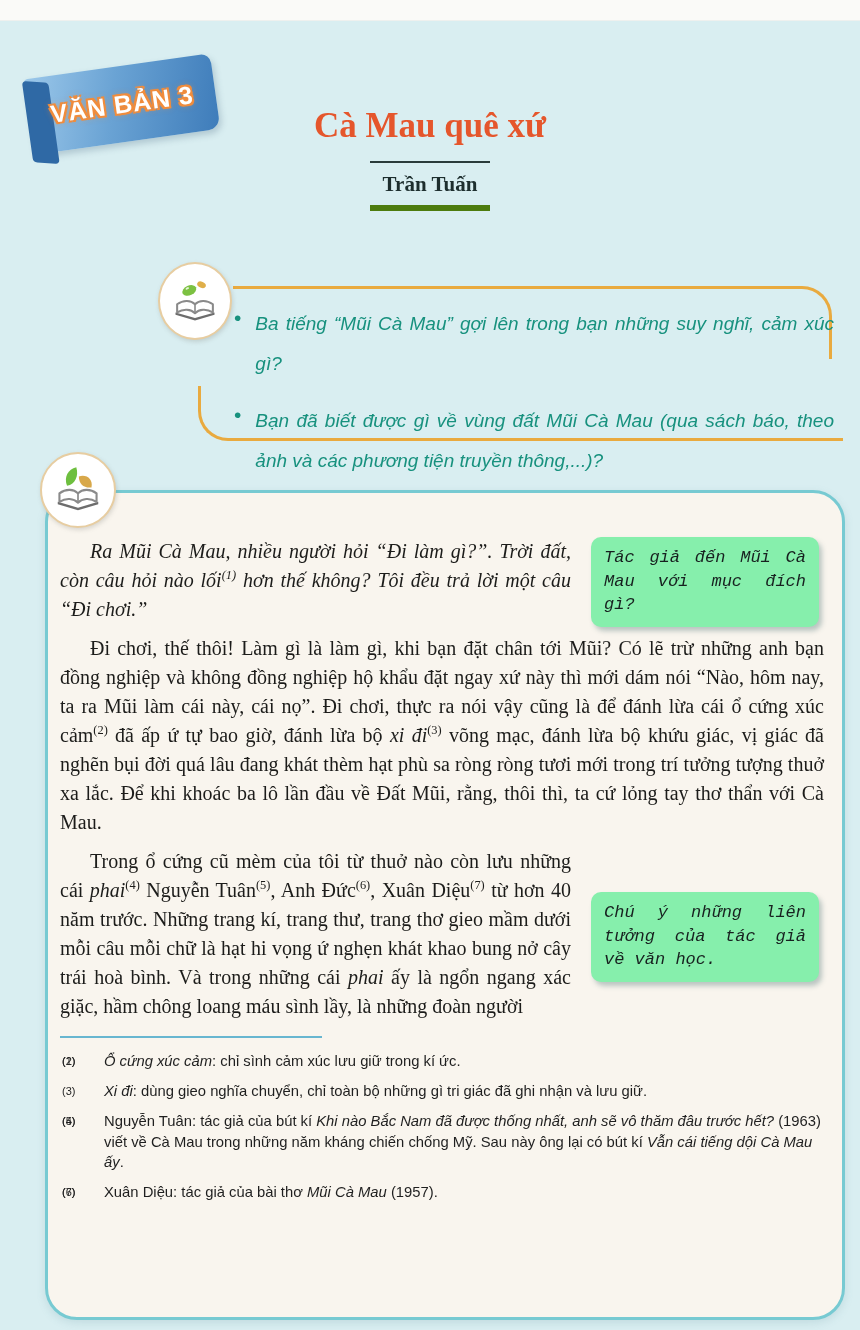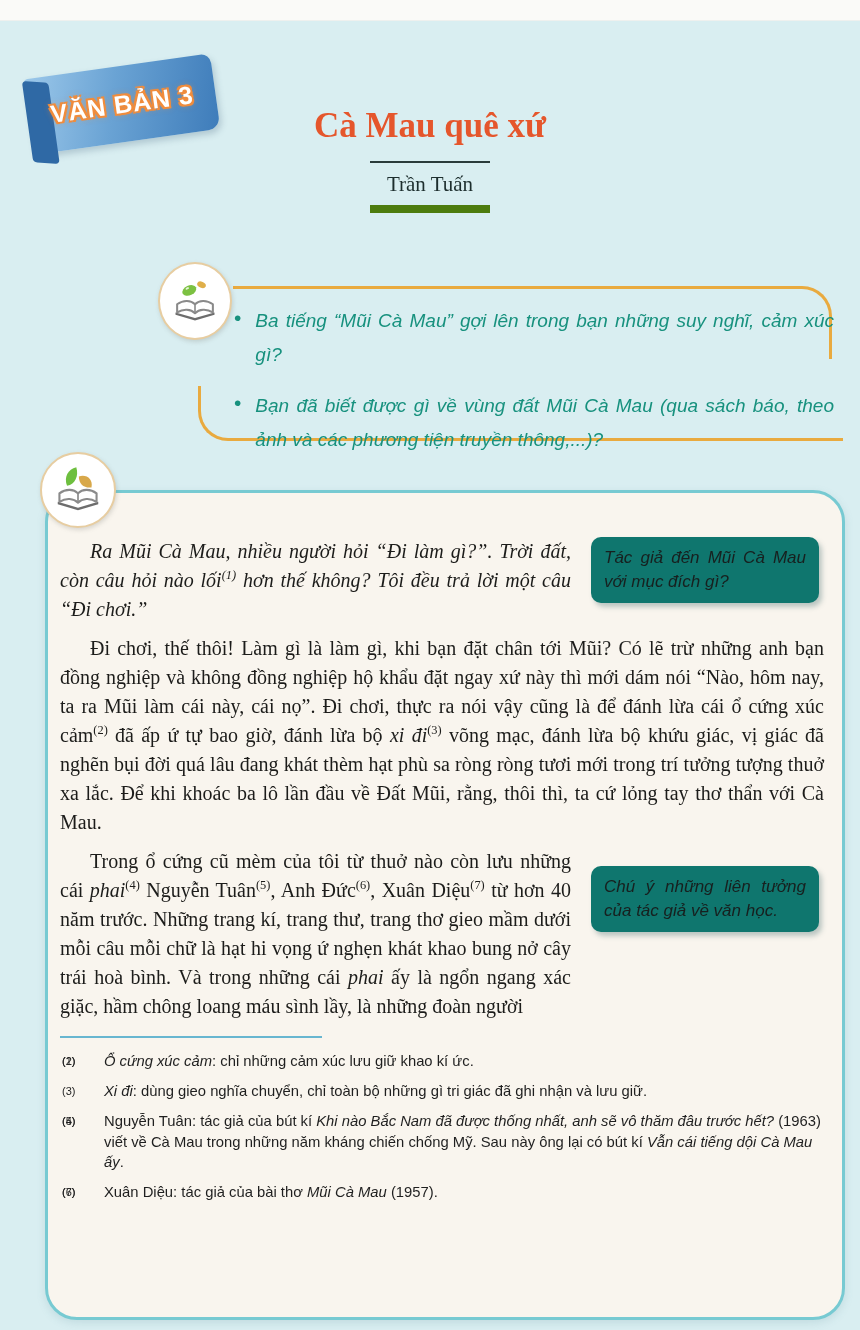--- a/index.html
+++ b/index.html
@@ -15,54 +15,54 @@
     background:#2f69a5;transform:skewY(12deg);border-radius:4px;z-index:-1;}
   .banner-label{position:absolute;inset:0;display:flex;align-items:center;justify-content:center;
     font-weight:800;font-size:25px;letter-spacing:1px;color:#ffffff;
     text-shadow:-2px -2px 0 #f08c3c,2px -2px 0 #f08c3c,-2px 2px 0 #f08c3c,2px 2px 0 #f08c3c,0 0 7px rgba(240,140,60,.9);}
 
   
   .header{position:absolute;left:0;right:0;top:106px;text-align:center;}
   .title{font-family:"Liberation Serif",serif;font-weight:bold;font-size:35px;color:#e5562c;line-height:1.15;}
   .subtitle{margin-top:7px;font-family:"Liberation Serif",serif;font-weight:bold;font-size:22.5px;color:#1d2524;}
   .author-wrap{margin-top:15px;}
-  .author{display:inline-block;font-family:"Liberation Serif",serif;font-weight:normal;font-size:21px;color:#1d2e2e;
-    border-top:2px solid #2a3b3b;border-bottom:8px solid #4d7c0f;padding:9px 8px 8px 8px;min-width:104px;}
+  .author{display:inline-block;font-family:"Liberation Serif",serif;font-weight:bold;font-size:21px;color:#1d2e2e;
+    border-top:2px solid #2a3b3b;border-bottom:6px solid #4d7c0f;padding:9px 8px 8px 8px;min-width:104px;}
 
   
   .q-frame-top{position:absolute;left:233px;top:286px;right:28px;height:70px;
     border-top:3px solid #e9aa3f;border-right:3px solid #e9aa3f;border-radius:0 30px 0 0;}
   .q-frame-bottom{position:absolute;left:198px;top:386px;width:642px;height:52px;
     border-left:3px solid #e9aa3f;border-bottom:3px solid #e9aa3f;border-radius:0 0 0 30px;}
   .icon-circle{position:absolute;background:#ffffff;border:2px solid #e7cda1;border-radius:50%;
     display:flex;align-items:center;justify-content:center;box-shadow:1px 2px 4px rgba(120,120,110,.25);}
   .q-icon{left:158px;top:262px;width:70px;height:74px;z-index:2;}
   .r-icon{left:40px;top:452px;width:72px;height:72px;z-index:3;}
 
   .questions{position:absolute;left:234px;top:304px;width:600px;z-index:1;}
   .q-item{display:flex;gap:14px;margin-bottom:17px;}
   .q-bullet{color:#17917e;font-size:21px;line-height:28px;flex:0 0 auto;}
-  .q-text{flex:1;font-style:italic;font-size:19px;line-height:34px;color:#17917e;text-align:justify;}
+  .q-text{flex:1;font-style:italic;font-size:19px;line-height:40px;color:#17917e;text-align:justify;}
 
   
   .r-box{position:absolute;left:45px;top:490px;width:800px;height:830px;box-sizing:border-box;
     background:#f9f5ee;border:3px solid #77cad2;border-radius:32px;box-shadow:0 3px 8px rgba(90,140,150,.18);}
   .r-content{position:absolute;left:60px;right:60px;top:537px;width:764px;left:60px;}
   .para{font-family:"Liberation Serif",serif;font-size:20px;line-height:29px;color:#1c1c1a;
     text-align:justify;text-indent:30px;margin:0;}
   .para + .para{margin-top:10px;}
   .para.italic{font-style:italic;}
   sup{font-size:.62em;line-height:0;}
   .float-r{float:right;}
   .f1{width:253px;height:78px;}
   .f3{width:253px;height:148px;}
-  .note{display:block;box-sizing:border-box;width:228px;margin-left:20px;background:#0f766e;border-radius:10px;
-    padding:9px 13px 10px 13px;font-family:Liberation Sans, sans-serif;font-style:italic;font-size:17px;
+  .note{display:block;box-sizing:border-box;width:228px;margin-left:20px;background:#86efac;border-radius:10px;
+    padding:9px 13px 10px 13px;font-family:Liberation Mono, monospace;font-style:italic;font-size:17px;
     line-height:23.5px;color:#17201f;text-align:justify;text-indent:0;box-shadow:3px 4px 5px rgba(110,140,140,.45);}
-  .f3 .note{margin-top:19px;}
+  .f3 .note{margin-top:45px;}
 
   .fn-sep{width:262px;border:none;border-top:2.5px solid #68b6d0;margin:15px 0 13px 0;}
   .footnotes{}
   .fn{position:relative;padding-left:44px;font-family:"Liberation Sans",sans-serif;font-size:14.8px;
     line-height:20.5px;color:#1f1f1f;margin-bottom:9.5px;text-align:left;}
   .fn-marker{position:absolute;left:2px;top:0px;font-size:11px;color:#1f1f1f;}
 
   .page-tab{position:absolute;left:787px;top:1333px;width:67px;height:24px;background:#8d8f90;
     border-radius:7px 7px 0 0;display:flex;align-items:center;justify-content:center;font-family:Liberation Serif, serif;}
   .page-tab span{color:#e3e3e3;font-size:17px;font-weight:bold;letter-spacing:1px;}
@@ -133,21 +133,21 @@
     <p class="para">
       <span class="float-r f3">
           <span class="note">Chú ý những liên tưởng của tác giả về văn học.</span>
         </span><span><span>Trong ổ cứng cũ mèm của tôi từ thuở nào còn lưu những cái </span><i>phai</i><sup>(4)</sup><span> Nguyễn Tuân</span><sup>(5)</sup><span>, Anh Đức</span><sup>(6)</sup><span>, Xuân Diệu</span><sup>(7)</sup><span> từ hơn 40 năm trước. Những trang kí, trang thư, trang thơ gieo mầm dưới mỗi câu mỗi chữ là hạt hi vọng ứ nghẹn khát khao bung nở cây trái hoà bình. Và trong những cái </span><i>phai</i><span> ấy là ngổn ngang xác giặc, hầm chông loang máu sình lầy, là những đoàn người</span></span>
     </p>
 
     <hr class="fn-sep">
 
     <div class="footnotes">
       <div class="fn"><span class="fn-marker">(1)</span></div>
-      <div class="fn"><span class="fn-marker">(2)</span><span><i>Ổ cứng xúc cảm</i><span>: chỉ những cảm xúc lưu giữ khao kí ức.</span></span></div>
+      <div class="fn"><span class="fn-marker">(2)</span><span><i>Ổ cứng xúc cảm</i><span>: chỉ sình cảm xúc lưu giữ trong kí ức.</span></span></div>
       <div class="fn"><span class="fn-marker">(3)</span><span><i>Xi đi</i><span>: dùng gieo nghĩa chuyển, chỉ toàn bộ những gì tri giác đã ghi nhận và lưu giữ.</span></span></div>
       <div class="fn"><span class="fn-marker">(4)</span></div>
       <div class="fn"><span class="fn-marker">(5)</span><span><span>Nguyễn Tuân: tác giả của bút kí </span><i>Khi nào Bắc Nam đã được thống nhất, anh sẽ vô thăm đâu trước hết?</i><span> (1963) viết về Cà Mau trong những năm kháng chiến chống Mỹ. Sau này ông lại có bút kí </span><i>Vẫn cái tiếng dội Cà Mau ấy</i><span>.</span></span></div>
       <div class="fn"><span class="fn-marker">(6)</span></div>
       <div class="fn"><span class="fn-marker">(7)</span><span><span>Xuân Diệu: tác giả của bài thơ </span><i>Mũi Cà Mau</i><span> (1957).</span></span></div>
     </div>
   </div>
 
   <div class="page-tab">
     <span>45</span>

